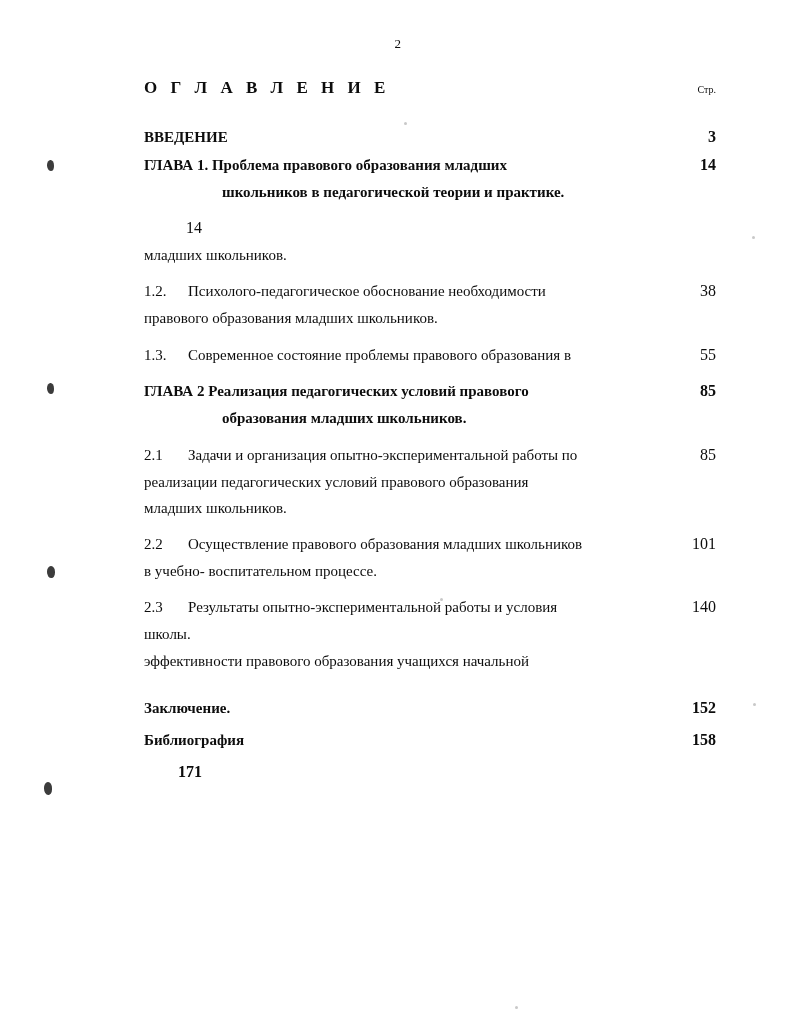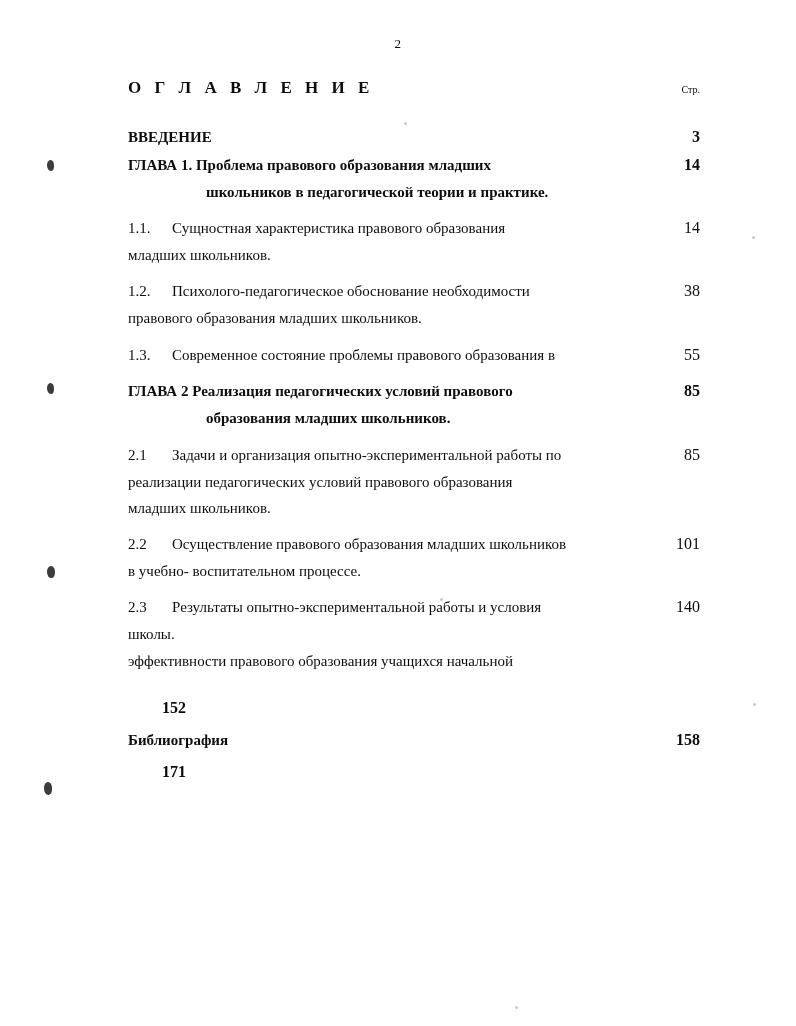--- a/index.html
+++ b/index.html
@@ -26,21 +26,21 @@
     top: 36px;
     left: 0;
     width: 796px;
     text-align: center;
     font-size: 13px;
     letter-spacing: 0.5px;
   }
   .content {
     position: absolute;
     top: 78px;
-    left: 128px;
+    left: 144px;
     width: 572px;
   }
   .toc-head {
     display: flex;
     justify-content: space-between;
     align-items: baseline;
     margin-bottom: 26px;
   }
   .toc-head .title {
     font-weight: bold;
@@ -127,21 +127,20 @@
     <div class="row bold">
       <div class="text">ГЛАВА 1. Проблема правового образования младших</div>
       <div class="num">14</div>
     </div>
     <div class="row bold cont">
       <div class="text">школьников в педагогической теории и практике.</div>
       <div class="num"></div>
     </div>
 
     <div class="row gap-top">
-      <div class="text"><span class="idx">1.1.</span><span>Сущностная характеристика правового образования</span></div>
       <div class="num">14</div>
     </div>
     <div class="row sub-line">
       <div class="text">младших школьников.</div>
       <div class="num"></div>
     </div>
 
     <div class="row gap-top">
       <div class="text"><span class="idx">1.2.</span><span>Психолого-педагогическое обоснование необходимости</span></div>
       <div class="num">38</div>
@@ -196,20 +195,21 @@
       <div class="num"></div>
     </div>
     <div class="row sub-line">
       <div class="text">эффективности правового образования учащихся начальной</div>
       <div class="num"></div>
     </div>
 
     <div class="spacer-before-end"></div>
 
     <div class="row bold gap-small">
+      <div class="text">Заключение.</div>
       <div class="num">152</div>
     </div>
     <div class="row bold gap-small">
       <div class="text">Библиография</div>
       <div class="num">158</div>
     </div>
     <div class="row bold gap-small">
       <div class="num">171</div>
     </div>
 

